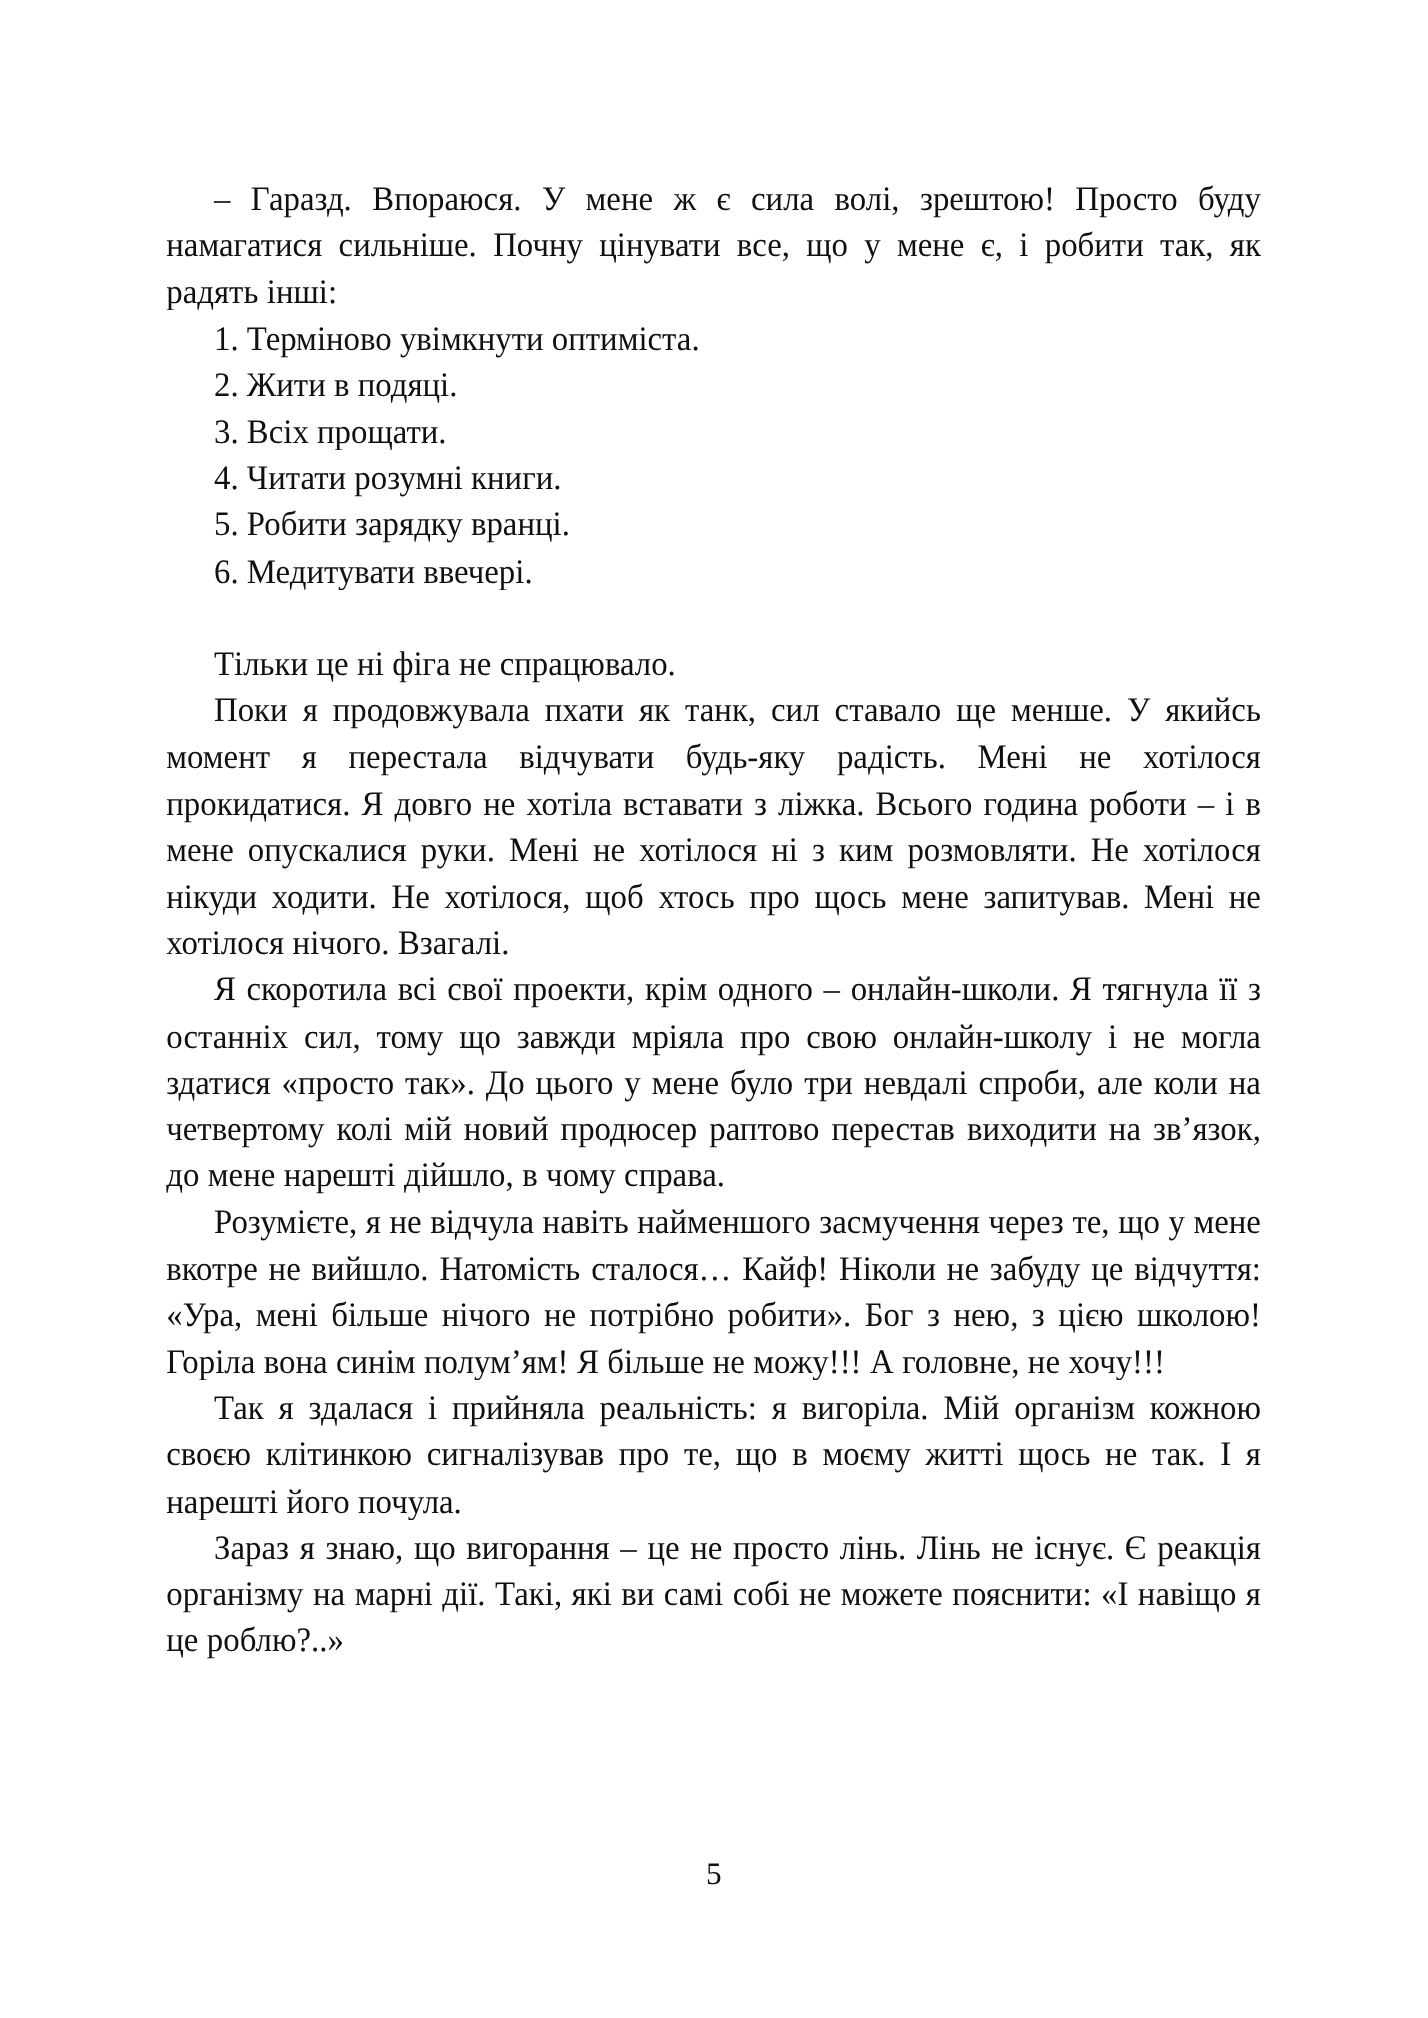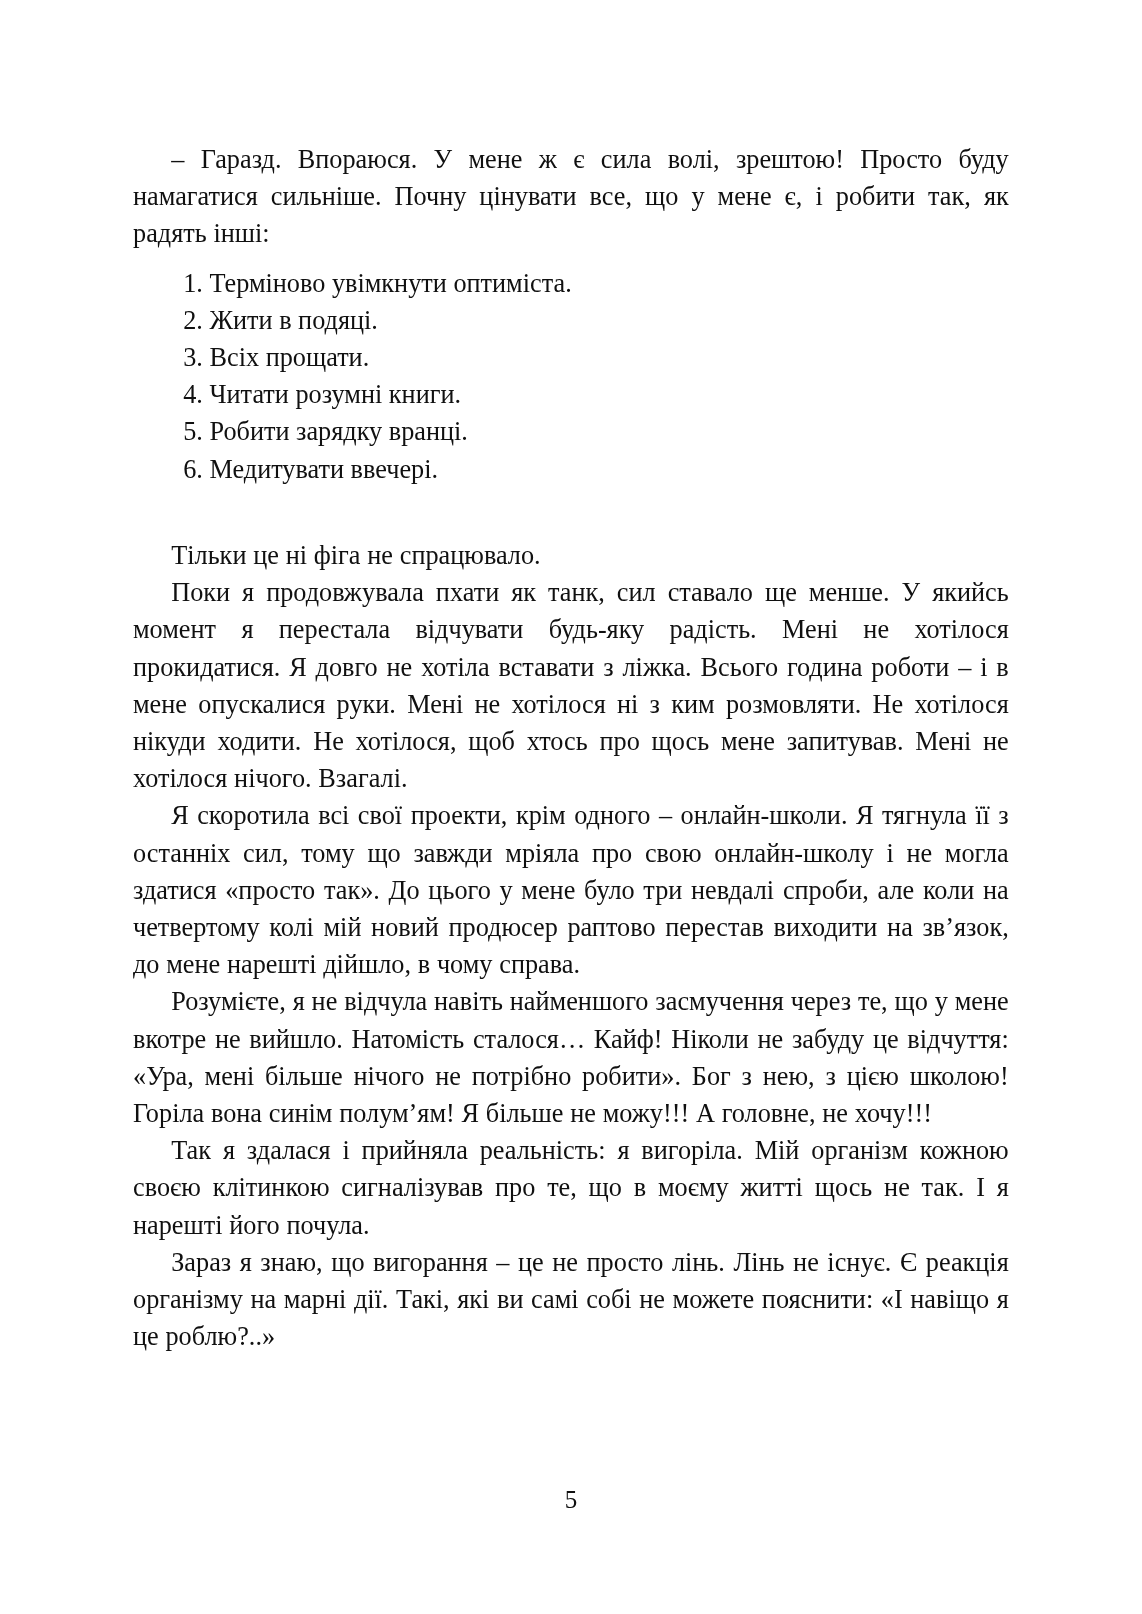--- a/index.html
+++ b/index.html
@@ -50,21 +50,21 @@
     hyphens: none;
     word-spacing: 0.2px;
   }
 
   .para:last-of-type {
     
   }
 
   
   .numbered-list {
-    margin: 12px;
+    margin: 0;
     padding: 0;
     list-style: none;
   }
   .numbered-list li {
     margin: 0;
     padding: 0;
     font-size: 27.5px;
     line-height: 37.2px;
     text-align: left;
     text-indent: 0;

